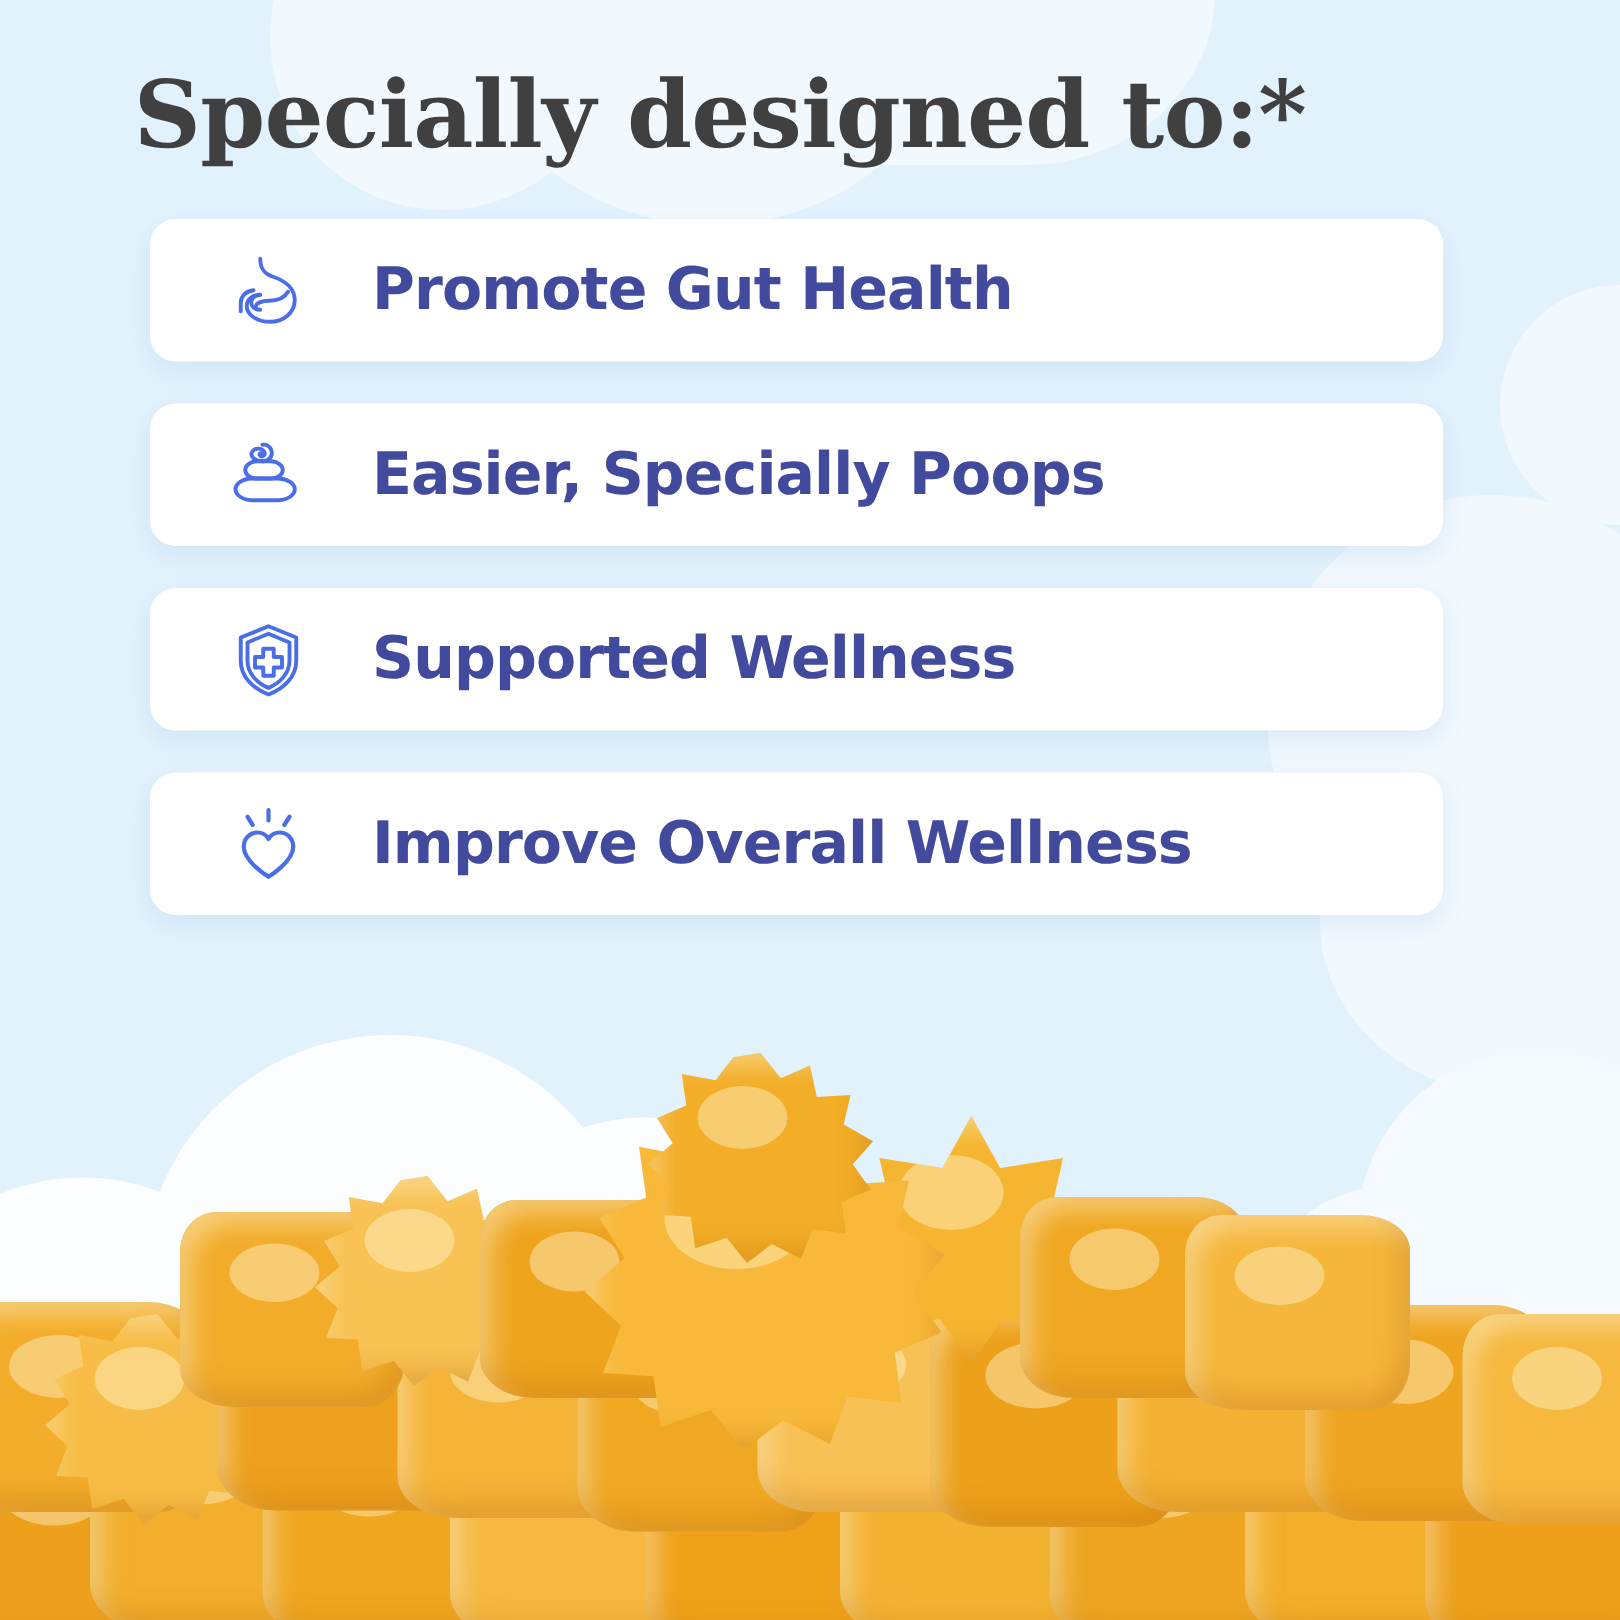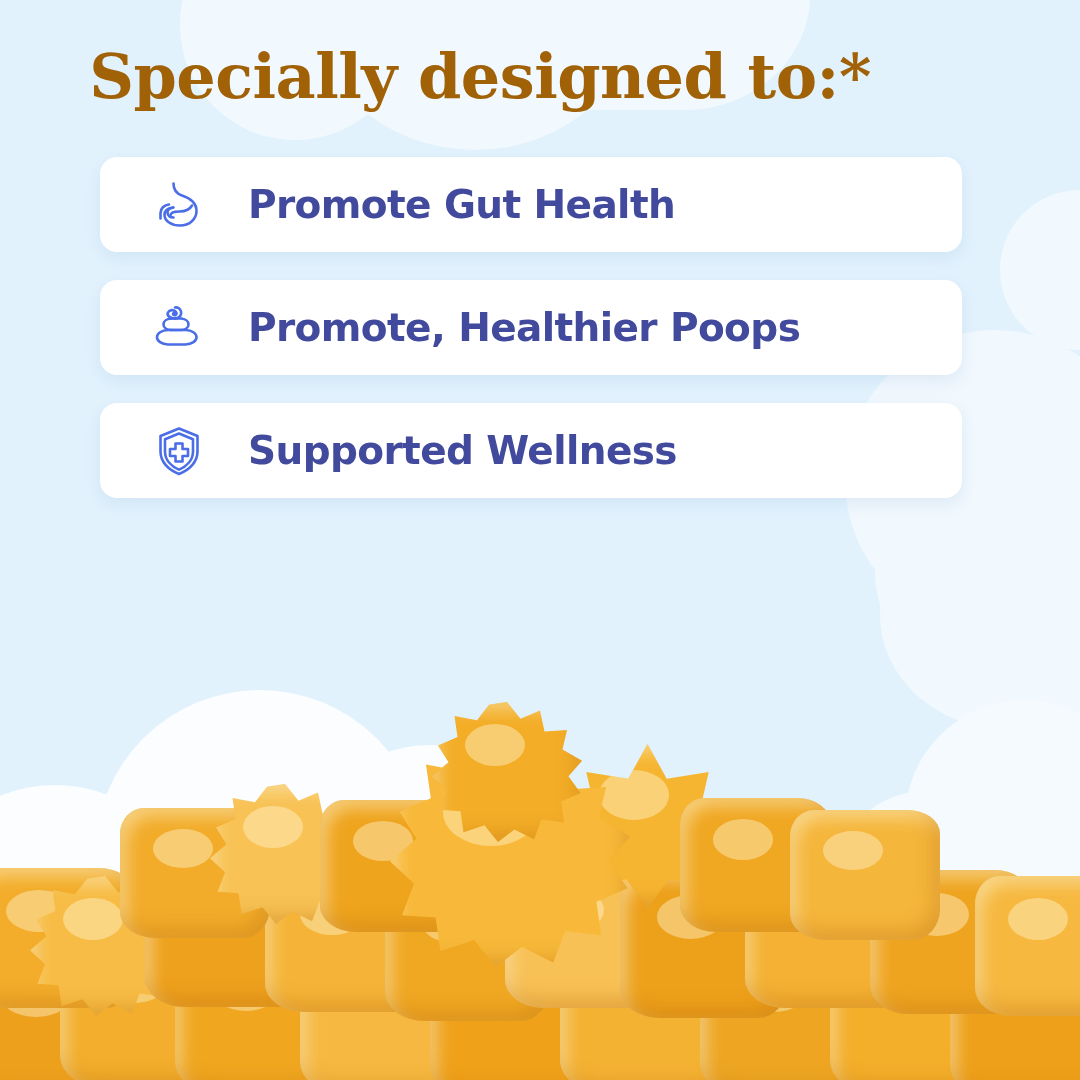--- a/index.html
+++ b/index.html
@@ -61,29 +61,29 @@
     position: absolute;
     top: 46px;
     left: 0;
     width: 960px;
     text-align: center;
     font-family: "DejaVu Serif", "Liberation Serif", serif;
     font-weight: 700;
     font-size: 62px;
     line-height: 1.0;
     letter-spacing: -0.5px;
-    color: #a16207;
+    color: #404040;
     white-space: nowrap;
   }
 
   
   .cards {
     position: absolute;
     left: 100px;
-    top: 157px;
+    top: 146px;
     width: 862px;
   }
   .card {
     position: relative;
     height: 95px;
     margin-bottom: 28px;
     background: #ffffff;
     border-radius: 17px;
     box-shadow: 0 6px 16px rgba(120, 160, 200, 0.16);
     display: flex;
@@ -215,21 +215,21 @@
           <path d="M20 18.5 C15.5 18.8 12.5 21.4 12.5 24.4
                    C12.5 27.4 15.5 29.8 20 30"></path>
           <path d="M20 18.5 L30 18.5 C34.5 18.8 37.5 21.4 37.5 24.4
                    C37.5 27.4 34.5 29.8 30 30 L20 30"></path>
           <path d="M17 30 C10.5 30.3 6 33.4 6 37.2
                    C6 41 10.5 44.2 17 44.5 L34.5 44.5
                    C41 44.2 45.5 41 45.5 37.2
                    C45.5 33.4 41 30.3 34.5 30 L17 30"></path>
         </svg>
       </span>
-      <span class="card-label">Promote, Healthier Poops</span>
+      <span class="card-label">Easier, Specially Poops</span>
     </div>
 
     <div class="card">
       <span class="card-icon">
         <svg width="56" height="56" viewBox="0 0 56 56" fill="none" stroke="#4a6ee8" stroke-width="2.6" stroke-linecap="round" stroke-linejoin="round">
           <path d="M28 5.5 L46.5 13 L46.5 28.5
                    C46.5 39 38.5 47 28 51
                    C17.5 47 9.5 39 9.5 28.5
                    L9.5 13 Z"></path>
           <path d="M28 10.5 L42 16.3 L42 28.5
@@ -237,20 +237,36 @@
                    C20.2 43.3 14 36.8 14 28.5
                    L14 16.3 Z"></path>
           <path d="M24.5 20.5 L31.5 20.5 L31.5 26 L37 26 L37 33
                    L31.5 33 L31.5 38.5 L24.5 38.5 L24.5 33
                    L19 33 L19 26 L24.5 26 Z"></path>
         </svg>
       </span>
       <span class="card-label">Supported Wellness</span>
     </div>
 
+    <div class="card">
+      <span class="card-icon">
+        <svg width="56" height="56" viewBox="0 0 56 56" fill="none" stroke="#4a6ee8" stroke-width="2.8" stroke-linecap="round" stroke-linejoin="round">
+          <path d="M28 5 L28 12"></path>
+          <path d="M14 9.5 L17.5 15"></path>
+          <path d="M42 9.5 L38.5 15"></path>
+          <path d="M28 49.5 C28 49.5 11.5 39.5 11.5 29.5
+                   C11.5 23.8 15.8 20 20.5 20
+                   C24 20 26.6 21.8 28 24.3
+                   C29.4 21.8 32 20 35.5 20
+                   C40.2 20 44.5 23.8 44.5 29.5
+                   C44.5 39.5 28 49.5 28 49.5 Z"></path>
+        </svg>
+      </span>
+      <span class="card-label">Improve Overall Wellness</span>
+    </div>
 
   </div>
 
   <div class="gummy-pile">
 
     <div class="gummy chunk" style="left:-40px;  top:268px; width:180px; height:150px; background:#eda01c;"></div>
     <div class="gummy chunk" style="left:60px;   top:252px; width:175px; height:155px; background:#f2ae2c;"></div>
     <div class="gummy chunk" style="left:175px;  top:262px; width:170px; height:150px; background:#f0a61f;"></div>
     <div class="gummy chunk" style="left:300px;  top:258px; width:175px; height:155px; background:#f6b840;"></div>
     <div class="gummy chunk" style="left:430px;  top:266px; width:170px; height:150px; background:#efa119;"></div>

